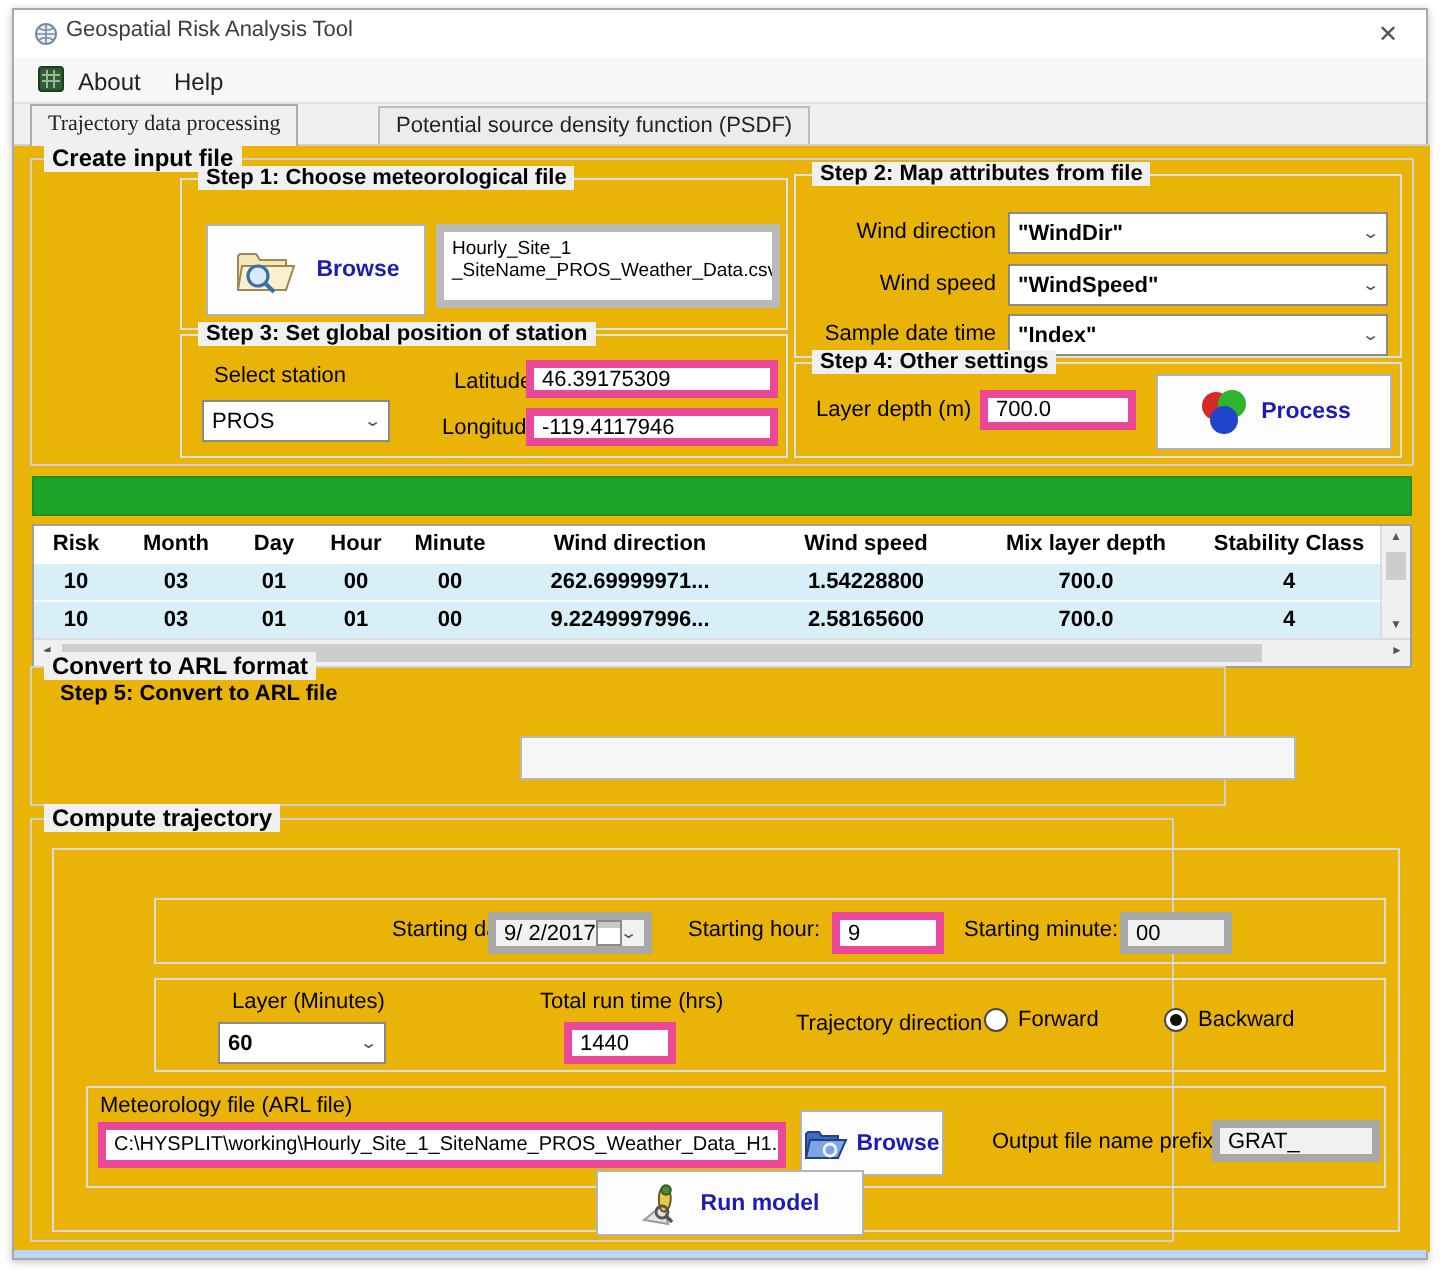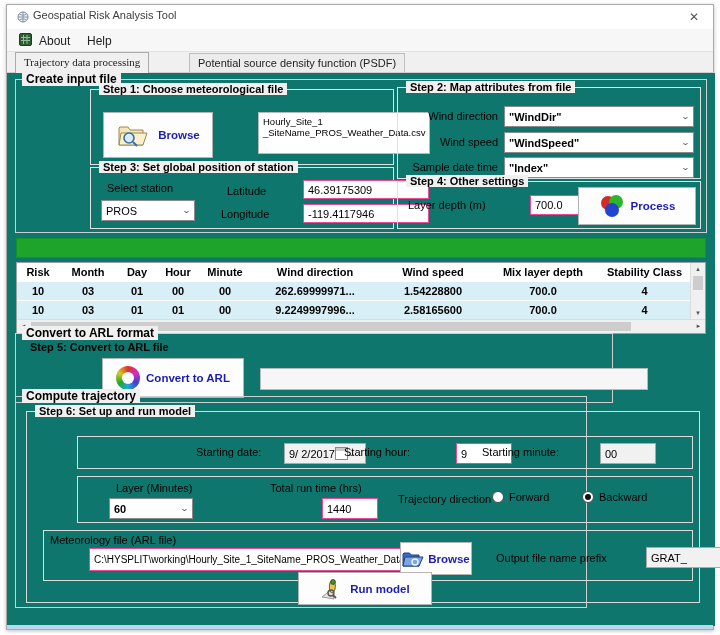--- a/index.html
+++ b/index.html
@@ -14,34 +14,34 @@
   #close-btn { right:4px; top:2px; width:30px; height:20px; text-align:center; line-height:20px;
     color:#555; font-size:12px; cursor:default; }
   
   #menubar { left:0; top:24px; width:100%; height:22px; background:#f7f7f7; border-bottom:1px solid #e2e2e2; }
   .menu-item { top:3px; font-size:12px; color:#222; padding:2px 4px; }
   
   #tabstrip { left:0; top:47px; width:100%; height:20px; }
   .tab { box-sizing:border-box; height:20px; padding:3px 8px 0 8px; font-size:11px;
     border:1px solid #bdbdbd; border-bottom:none; background:#ececec; color:#222; }
   .tab.active { background:#f0f0f0; height:21px; z-index:2; border-color:#ababab;font-family:Liberation Serif, serif; }
-  #content { left:0; top:67px; width:708px; height:553px; background:#0f766e; border-top:1px solid #cfcfcf; }
+  #content { left:0; top:67px; width:708px; height:553px; background:#eab308; border-top:1px solid #cfcfcf; }
   
   .groupbox { position:absolute; border:1px solid #cfcfcf; box-sizing:border-box; }
   .gb-label { position:absolute; top:-8px; left:6px; background:#f0f0f0; padding:0 4px;
     font-weight:bold; font-size:12px; white-space:nowrap; }
   .stepbox { position:absolute; border:1px solid #e1e1e1; box-sizing:border-box; }
   .step-label { position:absolute; top:-7px; left:8px; background:#f0f0f0; padding:0 4px;
     font-weight:bold; font-size:11px; white-space:nowrap; }
   .panel { position:absolute; border:1px solid #dcdcdc; box-sizing:border-box; }
   .lbl { position:absolute; font-size:11px; white-space:nowrap; }
   .lbl.r { text-align:right; }
   
-  .textbox { position:absolute; background:#fff; border:1px solid #ec4899; box-sizing:border-box;
-    display:flex; align-items:center; padding:0 4px; font-size:11px; overflow:hidden; white-space:nowrap;margin-left:40px; }
+  .textbox { position:absolute; background:#fff; border:4px solid #ec4899; box-sizing:border-box;
+    display:flex; align-items:center; padding:0 4px; font-size:11px; overflow:hidden; white-space:nowrap; }
   .textbox.gray { background:#f1f1f1; border-color:#a8a8a8; }
   .dropdown { position:absolute; background:#fff; border:1px solid #8a8a8a; box-sizing:border-box;
     display:flex; align-items:center; justify-content:space-between; padding:0 4px; font-size:11px; }
   .chev { color:#555; font-size:8px; transform:scaleX(1.4); }
   .btn { position:absolute; background:#fdfdfd; border:1px solid #b3b3b3; box-sizing:border-box;
     display:flex; align-items:center; justify-content:center; gap:6px; }
   .btn-text { color:#1c1cb4; font-weight:bold; font-size:11.5px; white-space:nowrap; }
   
   #big-progress { left:9px; top:165px; width:690px; height:20px; background:#1ea32b; border:1px solid #169423; box-sizing:border-box; }
   .progressbar { position:absolute; background:#f6f6f6; border:1px solid #b9b9b9; box-sizing:border-box; }
@@ -227,32 +227,27 @@
       <div class="hscroll">
         <span class="harrow" style="left:0">◄</span>
         <div class="hthumb"></div>
         <span class="harrow" style="right:0">►</span>
       </div>
     </div>
 
     <div class="groupbox" style="left:8px;top:260px;width:598px;height:70px">
       <span class="gb-label">Convert to ARL format</span>
       <span class="lbl" style="left:14px;top:7px;font-weight:bold">Step 5: Convert to ARL file</span>
-      <div class="btn" style="left:86px;top:24px;width:142px;height:40px">
-        <span class="ring-icon"></span>
-        <span class="btn-text">Convert to ARL</span>
-      </div>
       <div class="progressbar" style="left:244px;top:34px;width:388px;height:22px"></div>
     </div>
 
-    <div class="groupbox" style="left:8px;top:323px;width:572px;height:212px">
+    <div class="groupbox" style="left:8px;top:336px;width:572px;height:212px">
       <span class="gb-label">Compute trajectory</span>
 
       <div class="stepbox" style="left:10px;top:14px;width:674px;height:192px;border-color:#dadada">
-        <span class="step-label">Step 6: Set up and run model</span>
 
         <div class="panel" style="left:50px;top:24px;width:616px;height:33px">
           <span class="lbl" style="left:118px;top:9px">Starting date:</span>
           <div class="textbox gray" style="left:166px;top:6px;width:82px;height:21px;gap:0">
             <span>9/ 2/2017</span>
             <span class="cal-icon"></span>
             <span class="chev">⌄</span>
           </div>
           <span class="lbl" style="left:266px;top:9px">Starting hour:</span>
           <div class="textbox" style="left:338px;top:6px;width:56px;height:21px">

